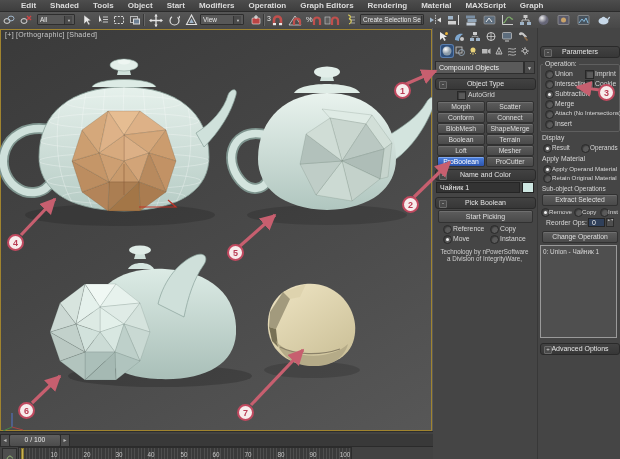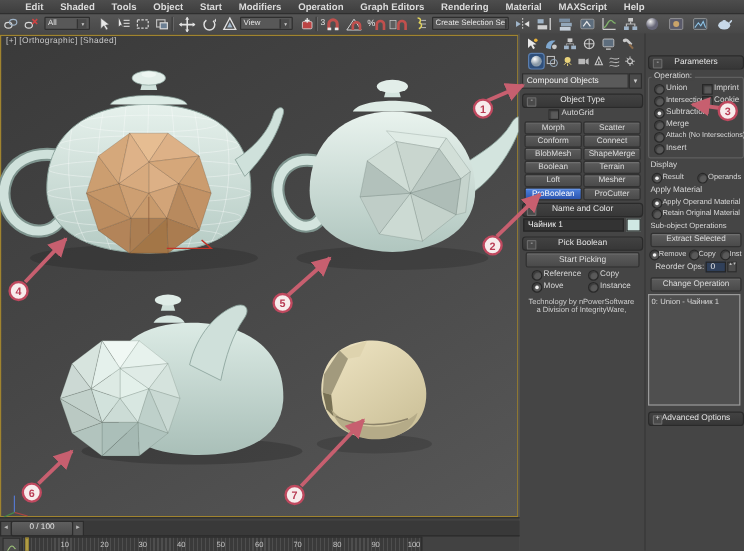--- a/index.html
+++ b/index.html
@@ -69,21 +69,21 @@
   <span class="menu-item">Shaded</span>
   <span class="menu-item">Tools</span>
   <span class="menu-item">Object</span>
   <span class="menu-item">Start</span>
   <span class="menu-item">Modifiers</span>
   <span class="menu-item">Operation</span>
   <span class="menu-item">Graph Editors</span>
   <span class="menu-item">Rendering</span>
   <span class="menu-item">Material</span>
   <span class="menu-item">MAXScript</span>
-  <span class="menu-item">Help</span>
+  <span class="menu-item">Graph</span>
 </div>
 
 <div id="toolbar" class="abs">
   <span class="tbi" style="left:2px">
       <svg width="13" height="12">
         <ellipse cx="4" cy="7" rx="3" ry="2.4" fill="none" stroke="#d8d8d8"></ellipse>
         <ellipse cx="8" cy="4.5" rx="3" ry="2.4" fill="none" stroke="#9fb4c8"></ellipse>
       </svg>
     </span>
   <span class="tbi" style="left:19px">

